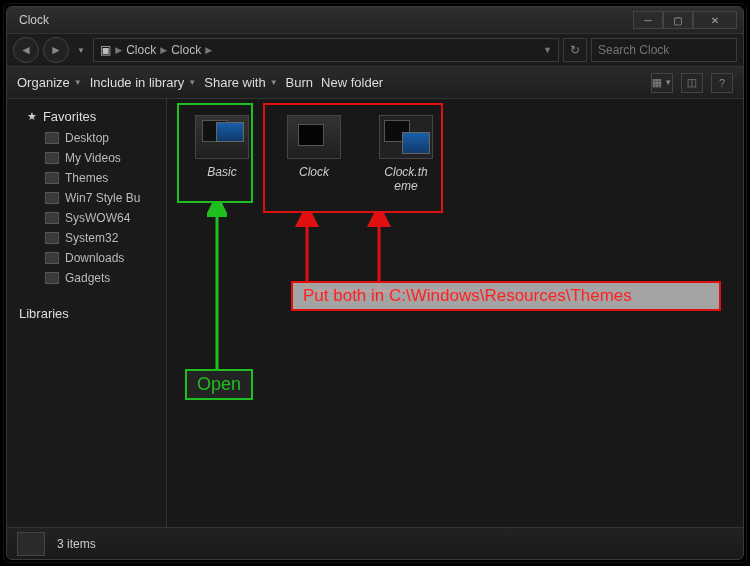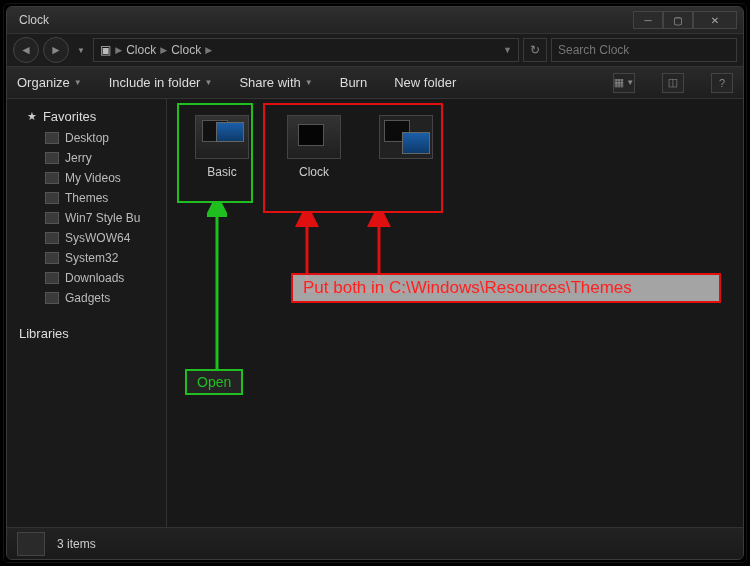--- a/index.html
+++ b/index.html
@@ -14,55 +14,55 @@
 .win-btn { width: 30px; height: 18px; background: #2b2b2b; border: 1px solid #444; display: flex; align-items: center; justify-content: center; color: #aaa; font-size: 10px; }
 .win-btn.close { width: 44px; }
 
 
 .navbar { height: 34px; background: #1c1c1c; display: flex; align-items: center; padding: 0 6px; gap: 4px; border-top: 1px solid #333; border-bottom: 1px solid #333; }
 .nav-arrow { width: 26px; height: 26px; border: 1px solid #444; border-radius: 50%; display: flex; align-items: center; justify-content: center; color: #888; font-size: 12px; background: #222; }
 .dd-small { color: #888; font-size: 8px; padding: 0 4px; }
 .breadcrumb { flex: 1; height: 24px; background: #1a1a1a; border: 1px solid #3a3a3a; display: flex; align-items: center; padding: 0 6px; color: #bbb; font-size: 12px; gap: 4px; }
 .breadcrumb .sep { color: #777; font-size: 9px; }
 .refresh { width: 24px; height: 24px; border: 1px solid #3a3a3a; display: flex; align-items: center; justify-content: center; color: #888; font-size: 12px; }
-.searchbox { width: 186px; height: 24px; background: #1a1a1a; border: 1px solid #3a3a3a; color: #999; font-size: 12px; padding: 0 6px; }
-
-
-.toolbar { height: 32px; background: linear-gradient(#2a2a2a,#1e1e1e); display: flex; align-items: center; padding: 0 10px; gap: 27px; color: #ddd; font-size: 13px; border-bottom: 1px solid #333; }
+.searchbox { width: 146px; height: 24px; background: #1a1a1a; border: 1px solid #3a3a3a; color: #999; font-size: 12px; padding: 0 6px; }
+
+
+.toolbar { height: 32px; background: linear-gradient(#2a2a2a,#1e1e1e); display: flex; align-items: center; padding: 0 10px; gap: 8px; color: #ddd; font-size: 13px; border-bottom: 1px solid #333; }
 .toolbar .tb-item { display: flex; align-items: center; gap: 4px; color: #ddd; }
 .toolbar .caret { font-size: 8px; color: #888; }
 .toolbar .spacer { flex: 1; }
 .tb-icon { width: 22px; height: 20px; border: 1px solid #444; background: #252525; display: flex; align-items: center; justify-content: center; color: #888; font-size: 11px; }
 
 
 .body { display: flex; height: 430px; }
 .sidebar { width: 160px; background: #1a1a1a; border-right: 1px solid #333; padding: 6px 0; overflow: hidden; }
 .sb-header { color: #ddd; font-size: 13px; padding: 4px 10px 4px 20px; display: flex; align-items: center; gap: 6px; }
 .sb-header .star { color: #ccc; font-size: 11px; }
 .sb-item { color: #bbb; font-size: 12px; padding: 3px 8px 3px 38px; display: flex; align-items: center; gap: 6px; white-space: nowrap; overflow: hidden; }
 .sb-icon { width: 14px; height: 12px; background: #3a3a3a; border: 1px solid #555; display: inline-block; flex-shrink: 0; }
 .sb-icon.sky { background: linear-gradient(#4aa3e0,#fff); border-radius: 6px 6px 0 0; }
 .sb-gap { height: 14px; }
 
 .content { flex: 1; position: relative; background: #181818; padding: 10px 14px; }
 .items-row { display: flex; gap: 10px; }
-.item { width: 82px; text-align: center; color: #ccc; font-size: 12px; padding: 6px 2px; }
+.item { width: 82px; text-align: center; color: #ccc; font-size: 12px; padding: 6px 2px; font-style: italic; }
 .item .thumb { width: 54px; height: 44px; margin: 0 auto 6px; background: #222; border: 1px solid #444; position: relative; }
 .thumb.folder { background: linear-gradient(#333,#1f1f1f); }
 .thumb .wall { position: absolute; right: 4px; top: 6px; width: 28px; height: 20px; background: linear-gradient(#1b5ea8,#0d3a6b); border: 1px solid #666; }
 .thumb .wall2 { position: absolute; left: 6px; top: 4px; width: 26px; height: 22px; background: #111; border: 1px solid #555; }
 .thumb.theme { background: #222; }
 .thumb.theme .t1 { position: absolute; left: 4px; top: 4px; width: 26px; height: 22px; background: #0b0b0b; border: 1px solid #555; }
 .thumb.theme .t2 { position: absolute; right: 2px; bottom: 4px; width: 28px; height: 22px; background: linear-gradient(#1b5ea8,#0d3a6b); border: 1px solid #666; }
 
 
 .box-green { position: absolute; border: 2px solid #1fbf1f; }
 .box-red { position: absolute; border: 2px solid #e01010; }
 .arrow-line { position: absolute; }
-.label { position: absolute; font-size: 14px; font-weight: 500; padding: 3px 10px; border: 2px solid; background: rgba(40,40,40,.7); }
+.label { position: absolute; font-size: 18px; font-weight: 500; padding: 3px 10px; border: 2px solid; background: rgba(40,40,40,.7); }
 .label.green { color: #1fbf1f; border-color: #1fbf1f; }
 .label.red { color: #ff2020; border-color: #e01010; background: rgba(180,180,180,.9); font-size: 17px; }
 
 
 .statusbar { position: absolute; bottom: 0; left: 0; right: 0; height: 32px; background: linear-gradient(#222,#1a1a1a); border-top: 1px solid #333; display: flex; align-items: center; padding: 0 10px; gap: 12px; color: #ccc; font-size: 12px; }
 .status-icon { width: 28px; height: 24px; background: #2a2a2a; border: 1px solid #444; }
 
 svg { display: block; }
 
 
@@ -100,21 +100,21 @@
     <div class="refresh">↻</div>
     <input class="searchbox" placeholder="Search Clock" style="">
   </div>
 
   <div class="toolbar">
     <div class="tb-item">
         <span>Organize</span>
         <span class="caret">▼</span>
       </div>
     <div class="tb-item">
-        <span>Include in folder</span>
+        <span>Include in library</span>
         <span class="caret">▼</span>
       </div>
     <div class="tb-item">
         <span>Share with</span>
         <span class="caret">▼</span>
       </div>
     <div class="tb-item">
         <span>Burn</span>
       </div>
     <div class="tb-item">
@@ -132,24 +132,20 @@
       <div class="sb-header">
         <span class="star">★</span>
         <span>Favorites</span>
       </div>
       <div class="sb-item">
           <span class="sb-icon"></span>
           <span>Desktop</span>
         </div>
       <div class="sb-item">
           <span class="sb-icon"></span>
-          <span>Jerry</span>
-        </div>
-      <div class="sb-item">
-          <span class="sb-icon"></span>
           <span>My Videos</span>
         </div>
       <div class="sb-item">
           <span class="sb-icon"></span>
           <span>Themes</span>
         </div>
       <div class="sb-item">
           <span class="sb-icon"></span>
           <span>Win7 Style Bu</span>
         </div>
@@ -190,20 +186,23 @@
           <div class="thumb folder">
             <div class="wall2" style="left:10px;top:8px;background:#050505"></div>
           </div>
           <div>Clock</div>
         </div>
 
         <div class="item">
           <div class="thumb theme">
             <div class="t1"></div>
               <div class="t2"></div>
+          </div>
+          <div>
+            <span>Clock.th</span><br><span>eme</span>
           </div>
         </div>
 
       </div>
 
       <div class="box-green" style="left:10px; top:4px; width:76px; height:100px;"></div>
 
       <div class="box-red" style="left:96px; top:4px; width:180px; height:110px;"></div>
 
       <svg class="arrow-line" style="left:40px; top:104px;" width="20" height="170">
@@ -219,21 +218,21 @@
       <svg class="arrow-line" style="left:120px; top:114px;" width="180" height="90">
         <defs>
             <marker id="ar" markerWidth="8" markerHeight="8" refX="4" refY="4" orient="auto">
               <path d="M0,0 L8,4 L0,8 z" fill="#e01010"></path>
             </marker>
           </defs>
         <line x1="20" y1="78" x2="20" y2="2" stroke="#e01010" stroke-width="3" marker-end="url(#ar)"></line>
         <line x1="92" y1="78" x2="92" y2="2" stroke="#e01010" stroke-width="3" marker-end="url(#ar)"></line>
         <line x1="18" y1="78" x2="170" y2="78" stroke="#e01010" stroke-width="3"></line>
       </svg>
-      <div class="label red" style="left:124px; top:174px; width:430px;">Put both in C:\Windows\Resources\Themes</div>
+      <div class="label red" style="left:124px; top:182px; width:430px;">Put both in C:\Windows\Resources\Themes</div>
     </div>
 
   </div>
 
   <div class="statusbar">
     <div class="status-icon"></div>
     <span>3 items</span>
   </div>
 
 </div>

